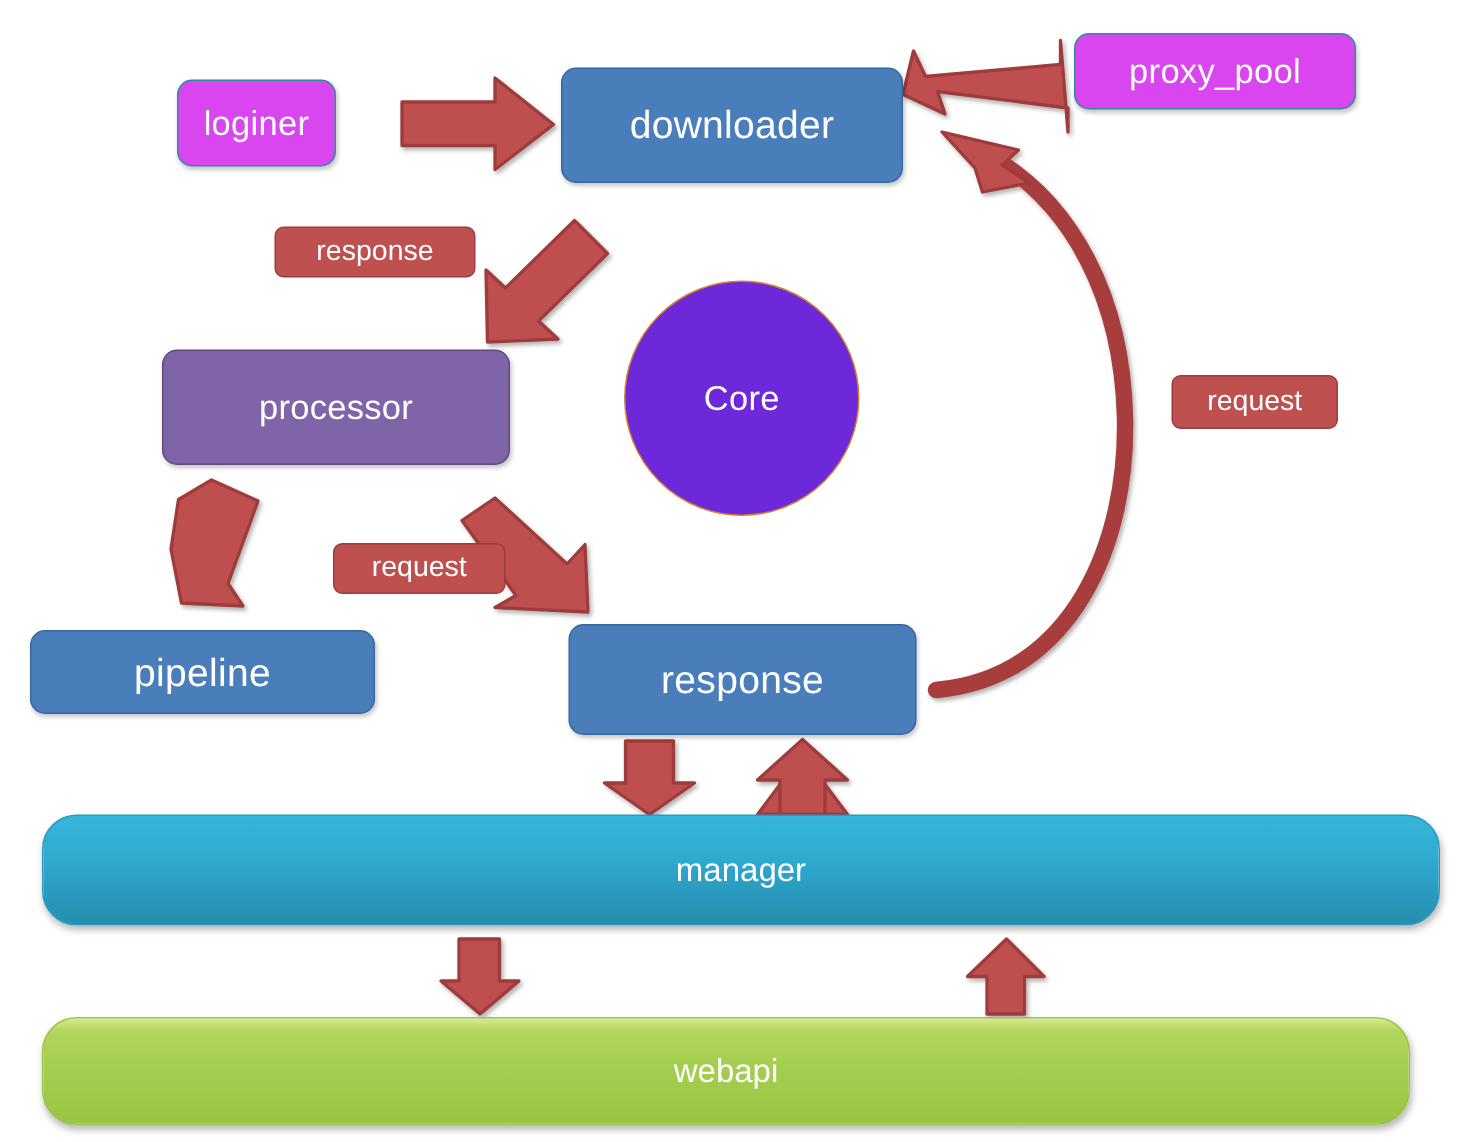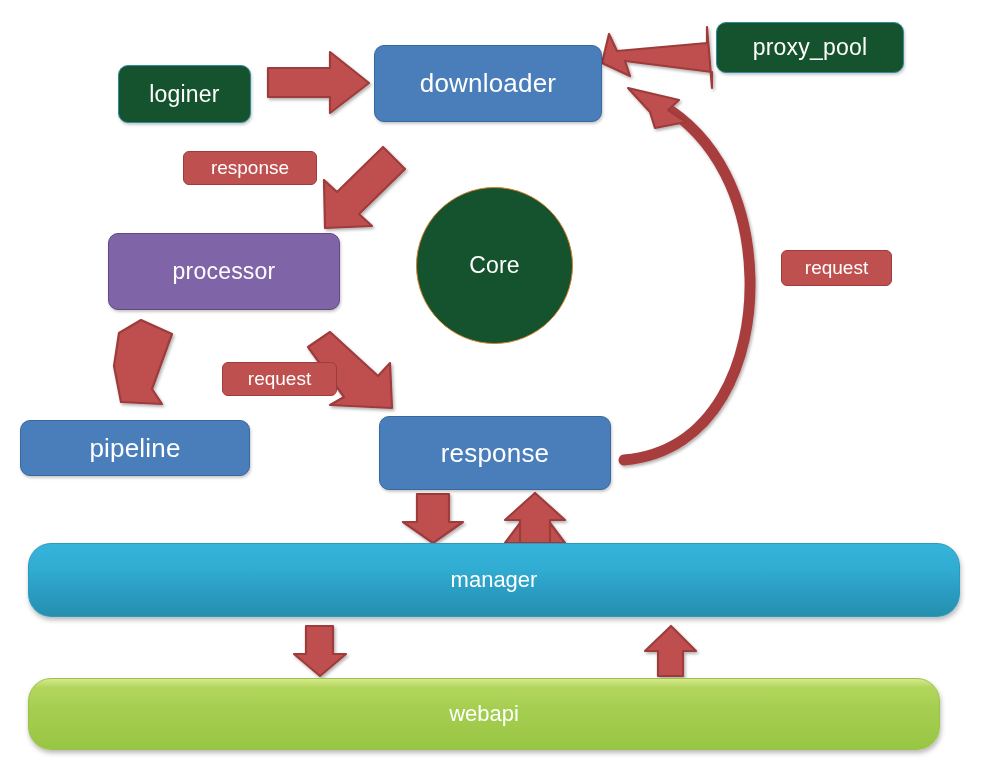--- a/index.html
+++ b/index.html
@@ -29,33 +29,33 @@
     border-radius: 10px;
     letter-spacing: 0.2px;
   }
   .node-blue {
     background: #4a7ebb;
     border: 1.5px solid #37699f;
     font-size: 26px;
     box-shadow: 1px 2px 3px rgba(0,0,0,0.22);
   }
   .node-teal {
-    background: #14532d;
+    background: #d946ef;
     border: 1.5px solid #2f8ba0;
     font-size: 23px;
     box-shadow: 1px 2px 3px rgba(0,0,0,0.22);
   }
   .node-purple {
     background: #7f64a8;
     border: 1.5px solid #63497f;
     font-size: 23px;
     box-shadow: 1px 2px 3px rgba(0,0,0,0.22);
   }
   .node-circle {
-    background: #14532d;
+    background: #6d28d9;
     border: 1.5px solid #d4802c;
     border-radius: 50%;
     font-size: 23px;
   }
   
   .bar {
     position: absolute;
     box-sizing: border-box;
     display: flex;
     align-items: center;
@@ -145,21 +145,21 @@
 
     <g filter="url(#sh)">
       <path d="M306,626 L333,626 L333,654 L346,654 L320,676 L294,654 L306,654 Z" fill="#bf5050" stroke="#9e3b3b" stroke-width="2.2" stroke-linejoin="round"></path>
     </g>
 
     <g filter="url(#sh)">
       <path d="M658,676 L658,651 L645,651 L671,626 L696,651 L683,651 L683,676 Z" fill="#bf5050" stroke="#9e3b3b" stroke-width="2.2" stroke-linejoin="round"></path>
     </g>
   </svg>
 
-  <div class="node node-teal" style="left:118px; top:53px; width:133px; height:58px;margin-top:12px;">
+  <div class="node node-teal" style="left:118px; top:53px; width:106px; height:58px;">
     <span>loginer</span>
   </div>
 
   <div class="node node-blue" style="left:374px; top:45px; width:228px; height:77px;">
     <span>downloader</span>
   </div>
 
   <div class="node node-teal" style="left:716px; top:22px; width:188px; height:51px;">
     <span>proxy_pool</span>
   </div>

